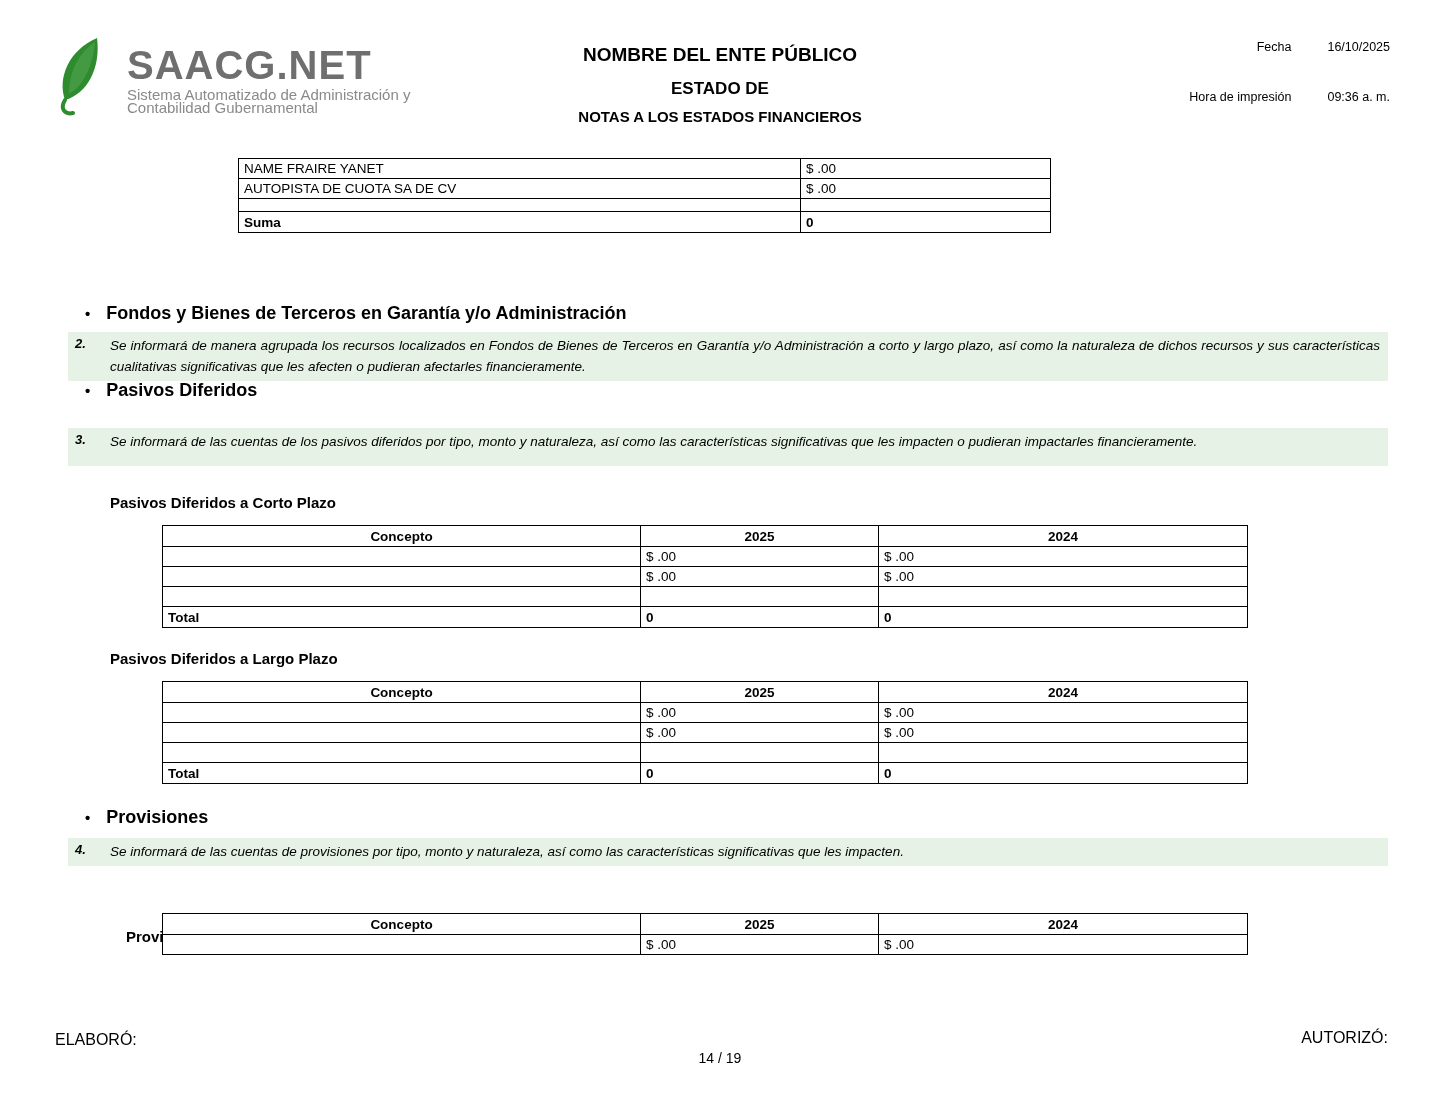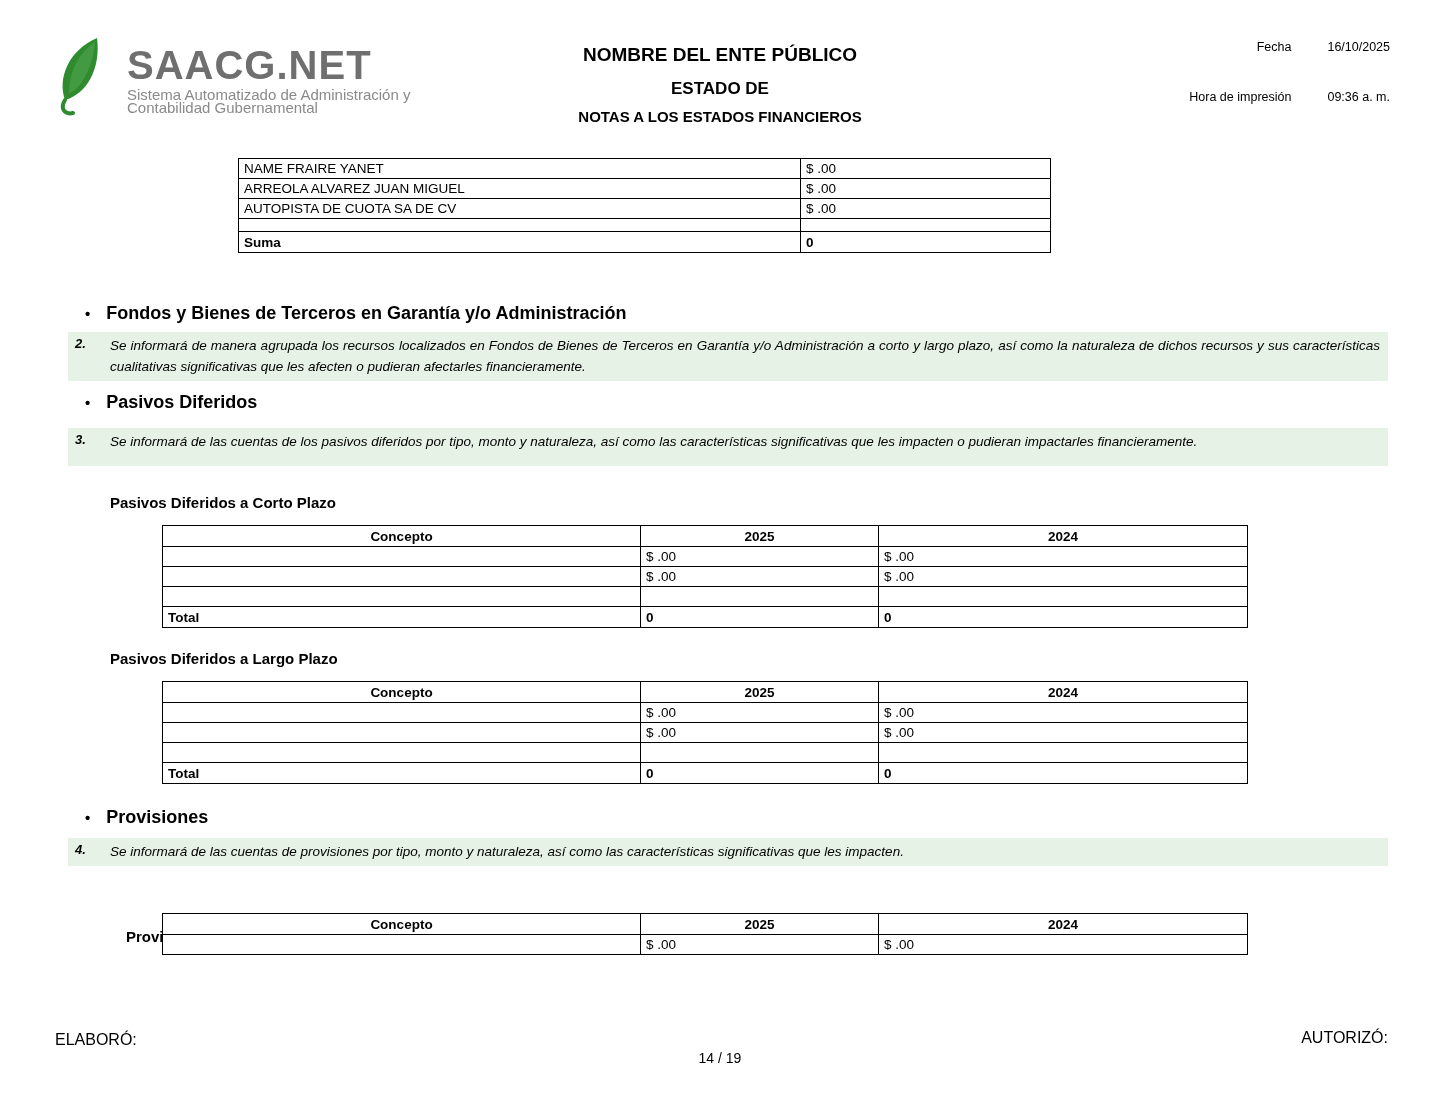--- a/index.html
+++ b/index.html
@@ -87,24 +87,20 @@
     <colgroup>
         <col style="width:562px">
         <col style="width:250px">
       </colgroup>
     <tbody>
         <tr>
       <td class="tl">NAME FRAIRE YANET</td>
       <td class="tr">$ .00</td>
     </tr>
     <tr>
-      <td class="tl">ARREOLA ALVAREZ JUAN MIGUEL</td>
-      <td class="tr">$ .00</td>
-    </tr>
-    <tr>
       <td class="tl">AUTOPISTA DE CUOTA SA DE CV</td>
       <td class="tr">$ .00</td>
     </tr>
     <tr class="short">
       <td class="tl"></td>
       <td class="tr"></td>
     </tr>
     <tr class="total">
       <td class="tr bold">Suma</td>
       <td class="tr bold">0</td>
@@ -115,21 +111,21 @@
   <div class="bullet" style="top:303px;">
     <span class="dot"></span>
     <span class="bl">Fondos y Bienes de Terceros en Garantía y/o Administración</span>
   </div>
 
   <div class="note" style="top:332px; min-height:44px;">
     <span class="note-num">2.</span>
     <span class="note-text">Se informará de manera agrupada los recursos localizados en Fondos de Bienes de Terceros en Garantía y/o Administración a corto y largo plazo, así como la naturaleza de dichos recursos y sus características cualitativas significativas que les afecten o pudieran afectarles financieramente.</span>
   </div>
 
-  <div class="bullet" style="top:392px;">
+  <div class="bullet" style="top:380px;">
     <span class="dot"></span>
     <span class="bl">Pasivos Diferidos</span>
   </div>
 
   <div class="note" style="top:428px; min-height:38px;">
     <span class="note-num">3.</span>
     <span class="note-text">Se informará de las cuentas de los pasivos diferidos por tipo, monto y naturaleza, así como las características significativas que les impacten o pudieran impactarles financieramente.</span>
   </div>
 
   <div class="subhead" style="top:494px;">Pasivos Diferidos a Corto Plazo</div>

